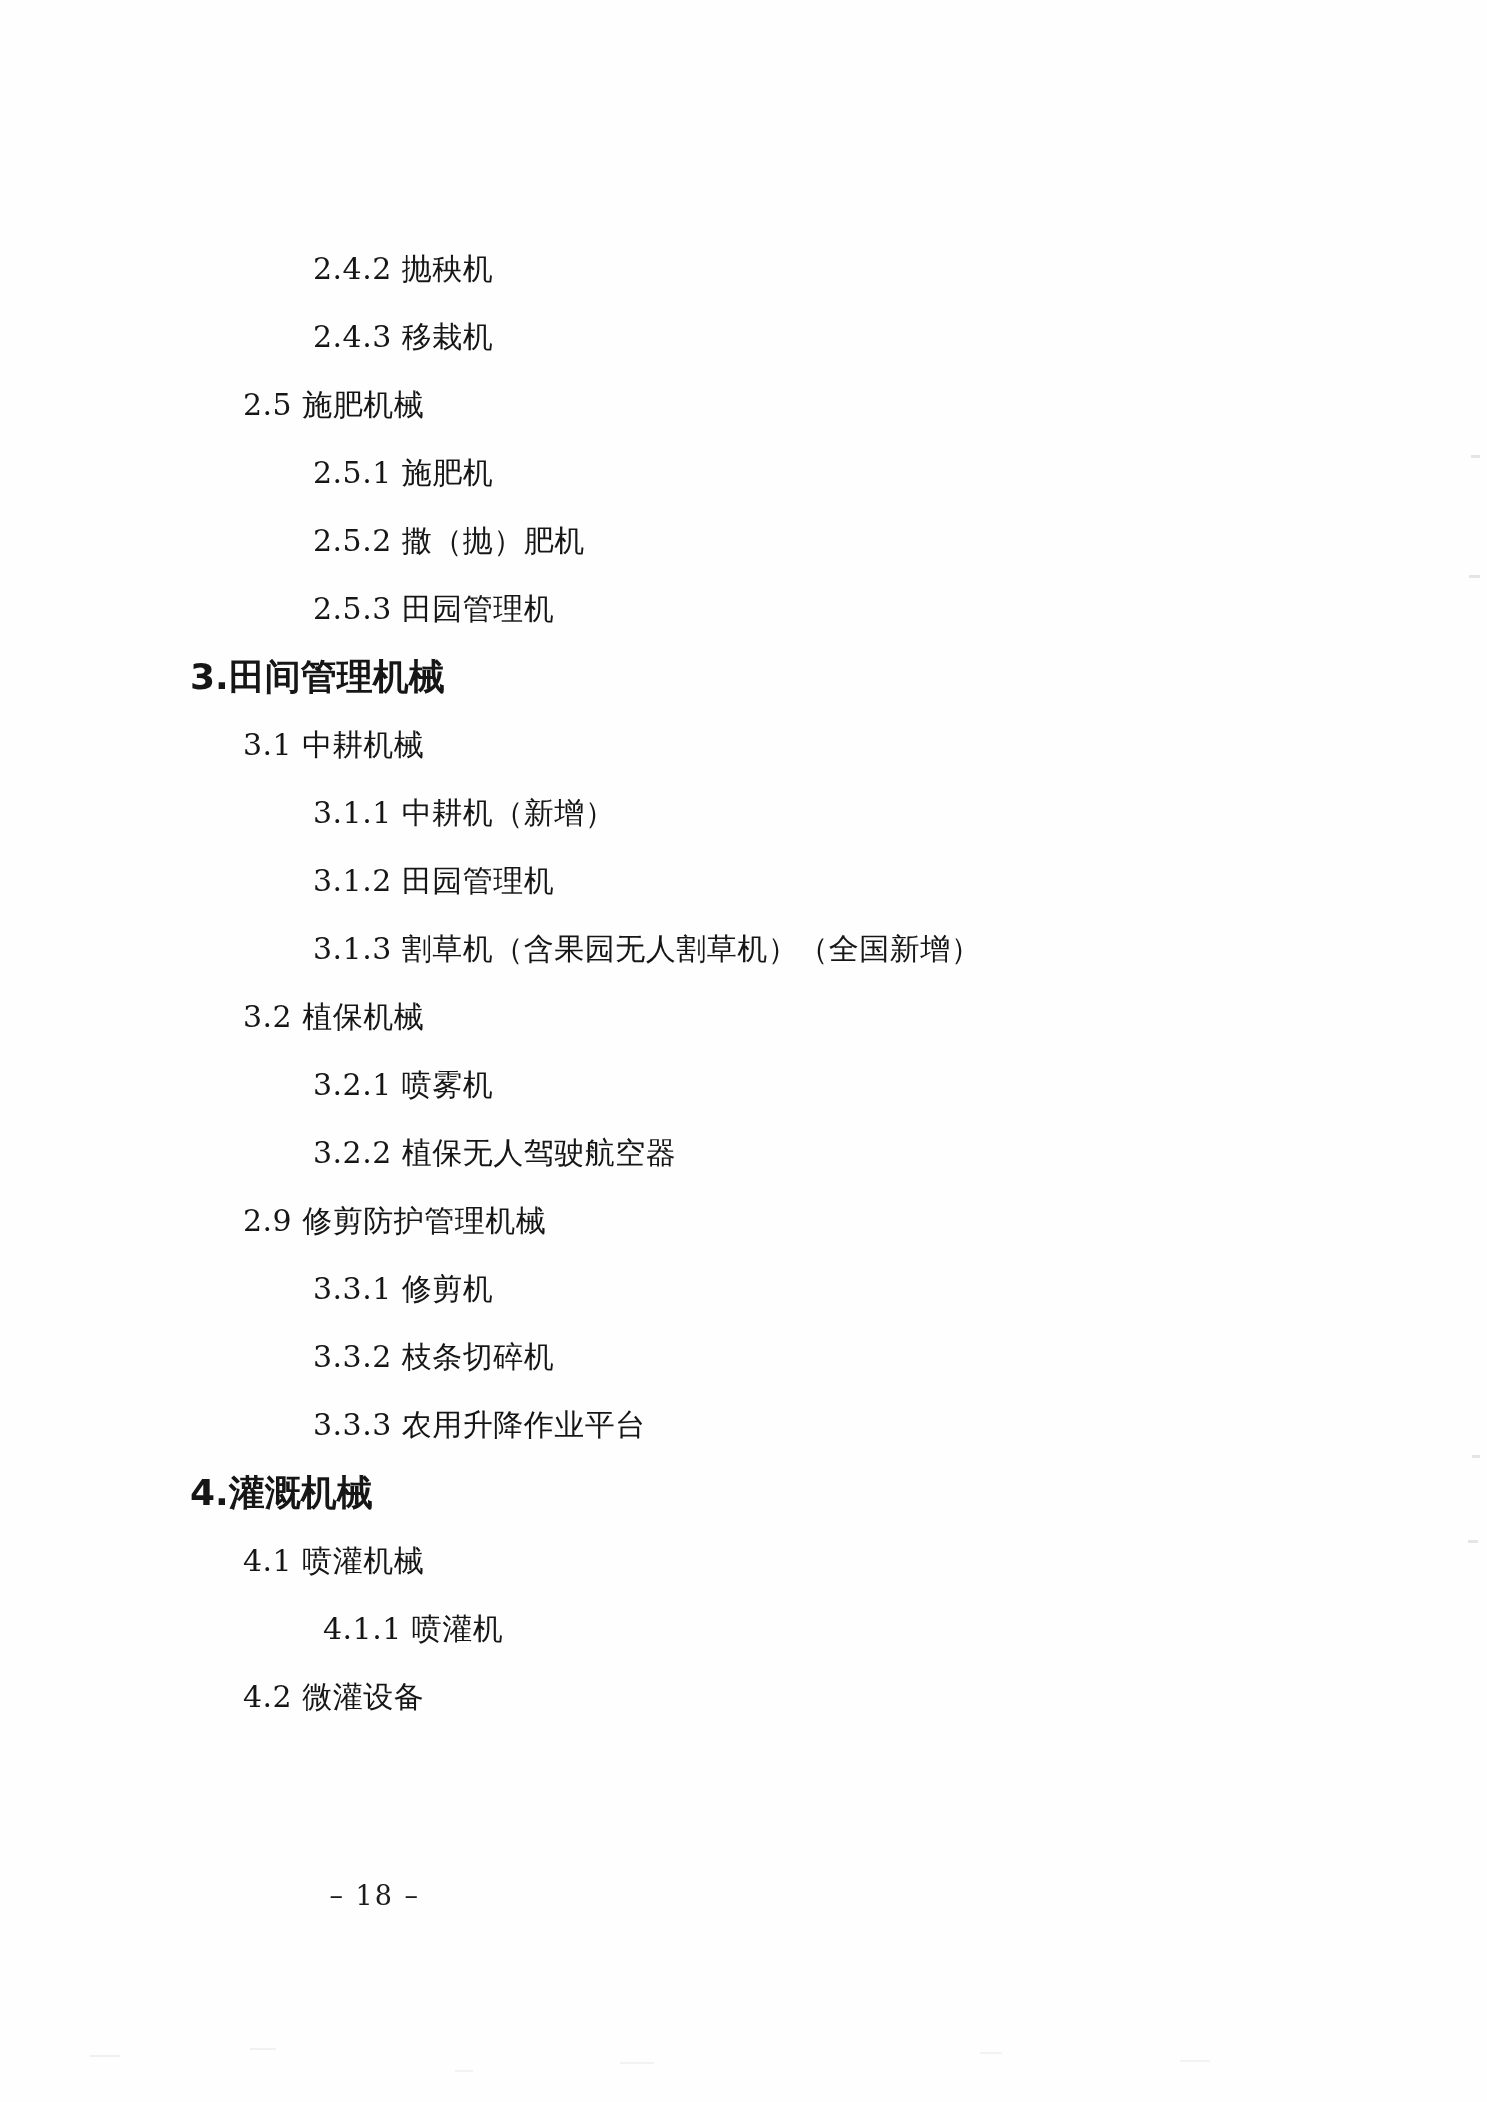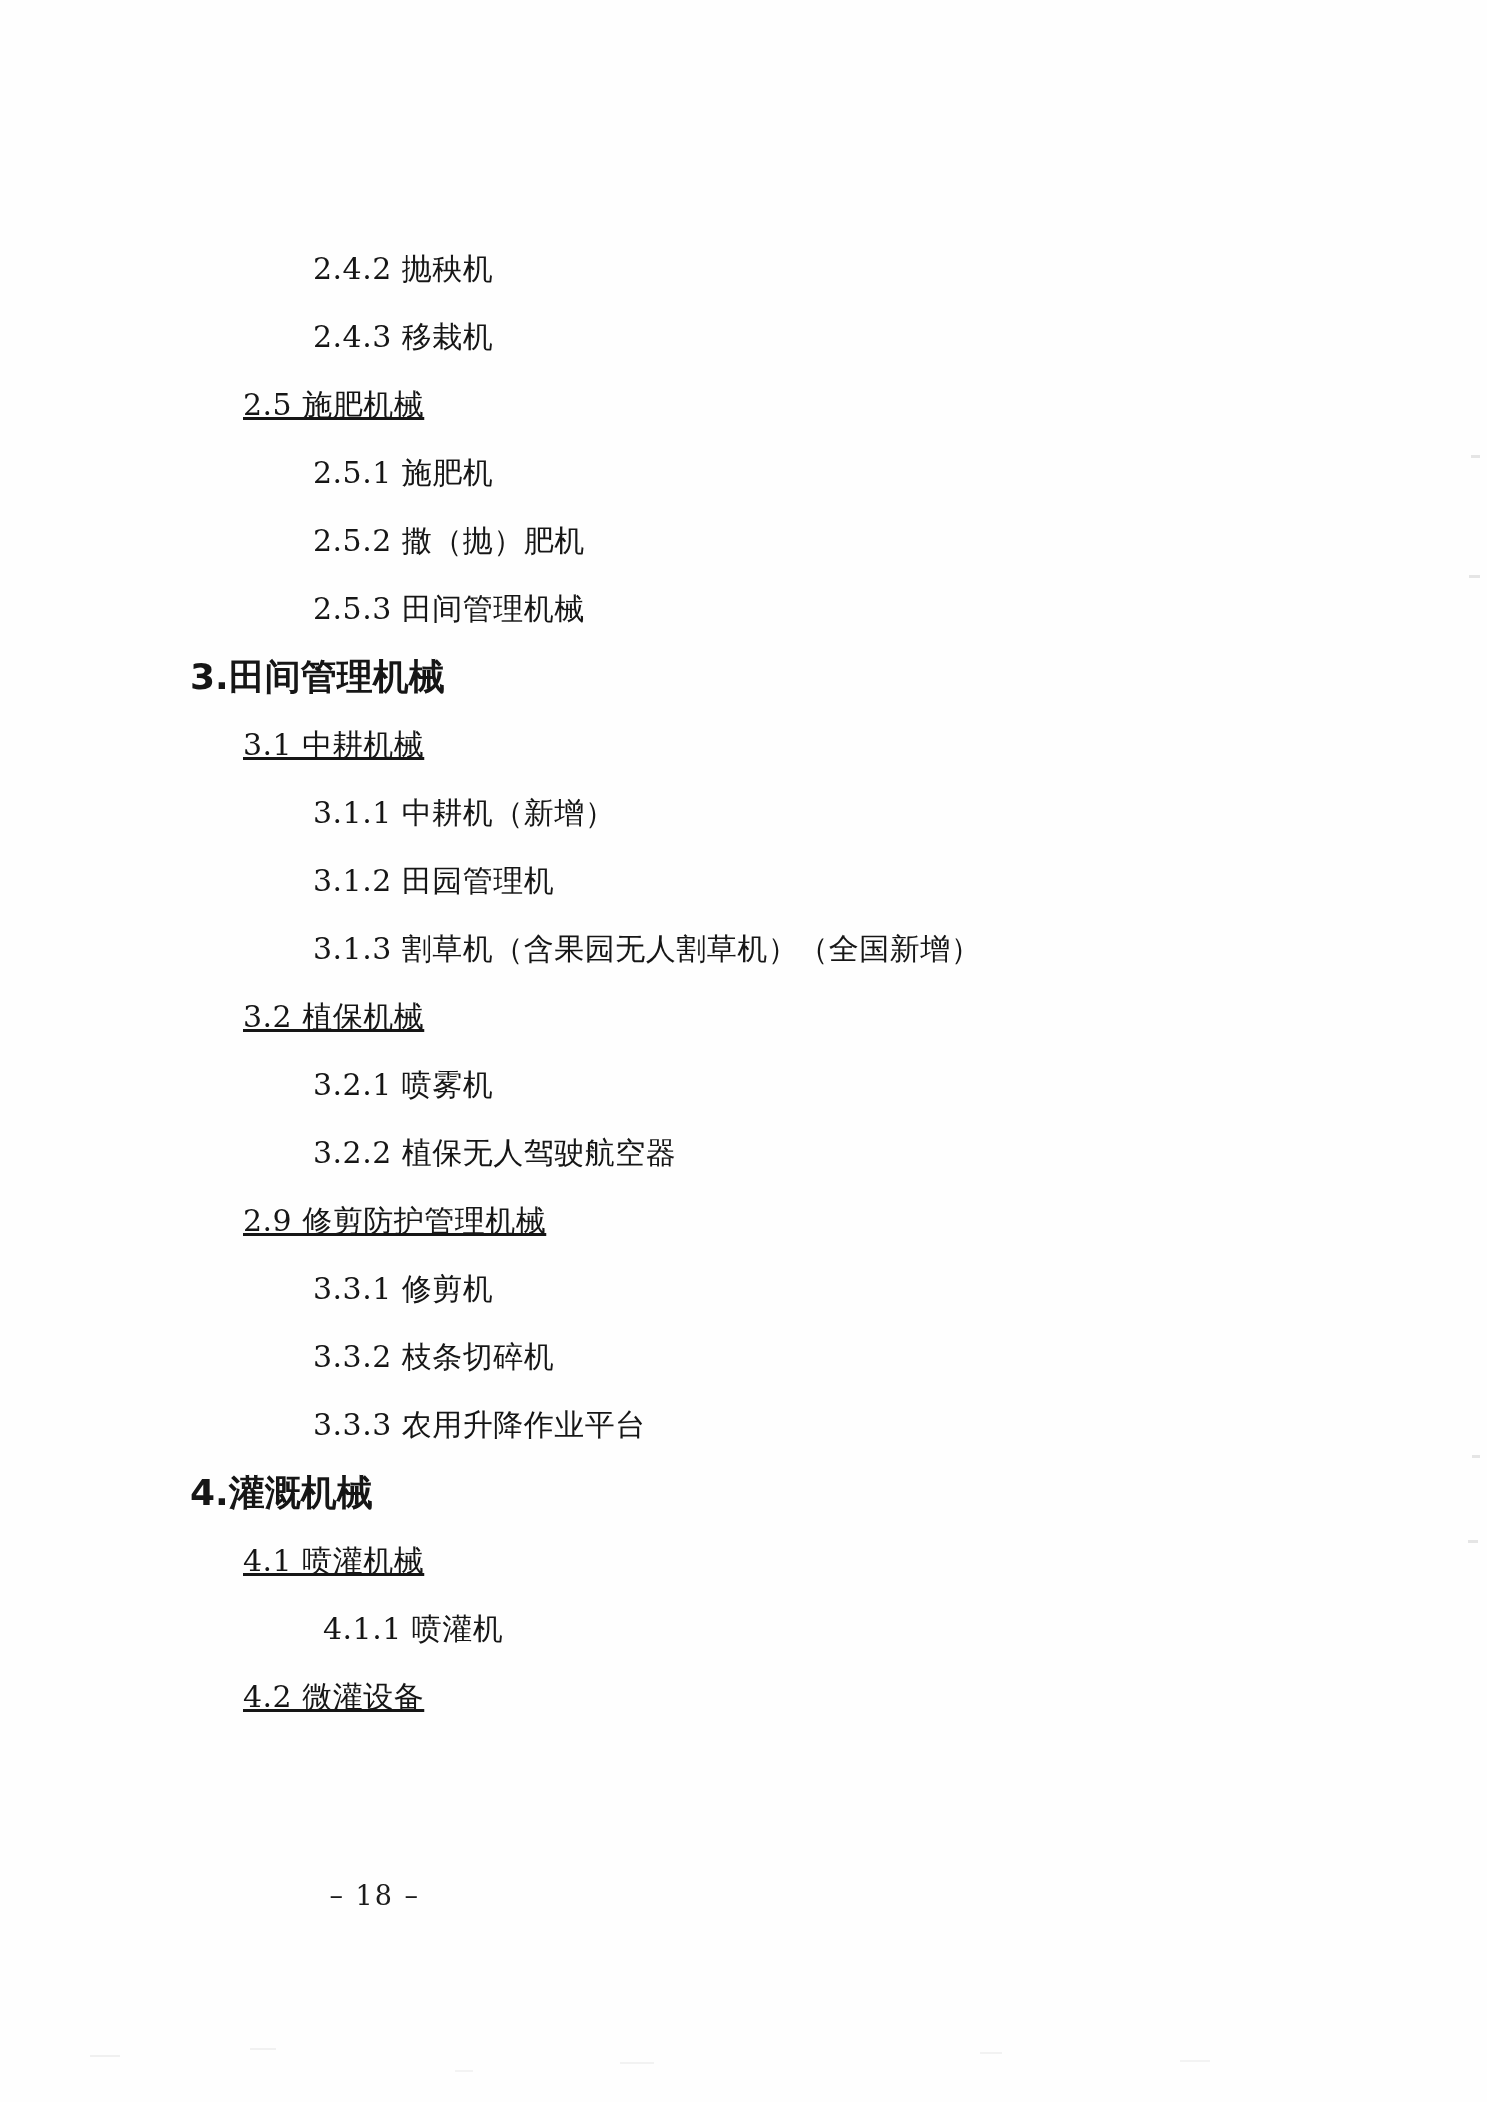--- a/index.html
+++ b/index.html
@@ -46,21 +46,20 @@
   }
   .lvl1 {
     font-family: "DejaVu Sans", sans-serif;
     font-weight: bold;
     font-size: 36px;
     padding-left: 15px;
     letter-spacing: 0px;
   }
   .lvl2 {
     padding-left: 68px;
-    text-decoration: underline;
   }
   .lvl3 {
     padding-left: 138px;
     text-align: center;
   }
   .lvl3b {
     padding-left: 148px;
   }
   .pagenum {
     position: absolute;
@@ -95,21 +94,21 @@
 
 <div class="page">
   <div class="content">
 
     <div class="lines">
       <div class="line lvl3">2.4.2 抛秧机</div>
       <div class="line lvl3">2.4.3 移栽机</div>
       <div class="line lvl2">2.5 施肥机械</div>
       <div class="line lvl3">2.5.1 施肥机</div>
       <div class="line lvl3">2.5.2 撒（抛）肥机</div>
-      <div class="line lvl3">2.5.3 田间管理机械</div>
+      <div class="line lvl3">2.5.3 田园管理机</div>
       <div class="line lvl1">3.田间管理机械</div>
       <div class="line lvl2">3.1 中耕机械</div>
       <div class="line lvl3">3.1.1 中耕机（新增）</div>
       <div class="line lvl3">3.1.2 田园管理机</div>
       <div class="line lvl3">3.1.3 割草机（含果园无人割草机）（全国新增）</div>
       <div class="line lvl2">3.2 植保机械</div>
       <div class="line lvl3">3.2.1 喷雾机</div>
       <div class="line lvl3">3.2.2 植保无人驾驶航空器</div>
       <div class="line lvl2">2.9 修剪防护管理机械</div>
       <div class="line lvl3">3.3.1 修剪机</div>

